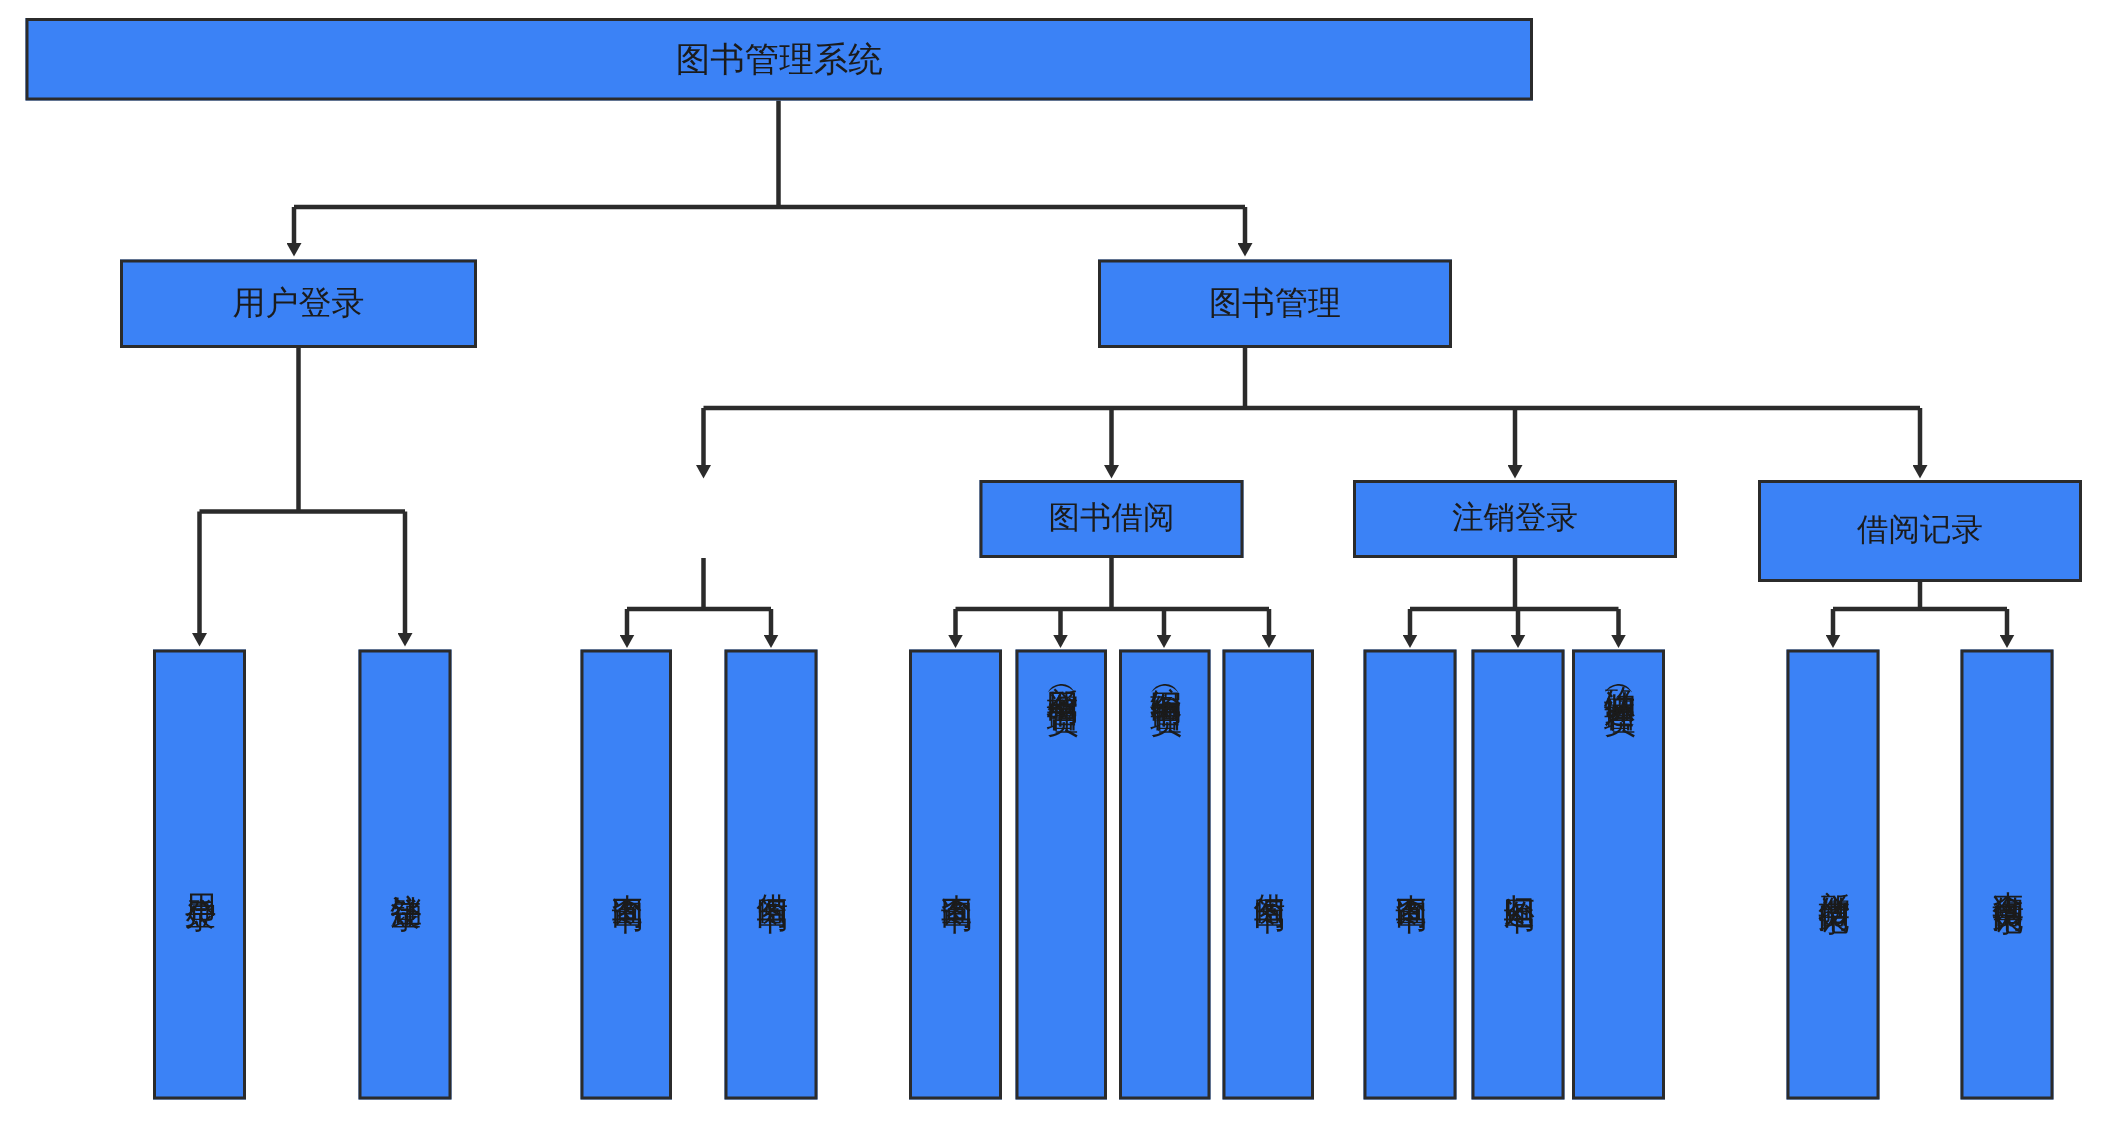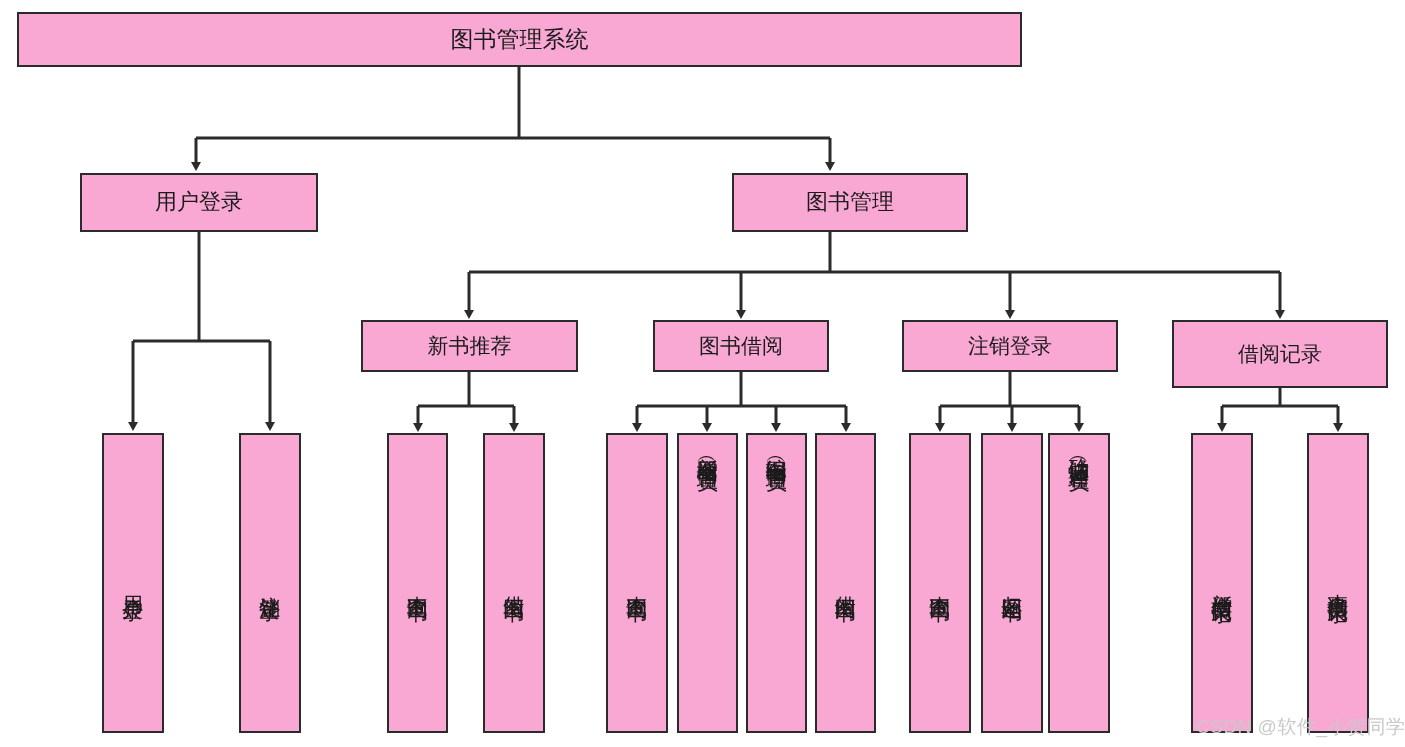--- a/index.html
+++ b/index.html
@@ -23,21 +23,21 @@
     left: 0;
     top: 0;
     width: 1405px;
     height: 747px;
     pointer-events: none;
   }
   .node {
     position: absolute;
     box-sizing: border-box;
     border: 2px solid #14532d;
-    background: #f9a8d4;
+    background: #3b82f6;
     display: flex;
     align-items: center;
     justify-content: center;
     color: #1b1b1b;
     line-height: 1.12;
     text-align: center;
   }
   .node.root {
     font-size: 23px;
   }
@@ -122,34 +122,32 @@
       <path d="M1222,406 L1222,424" marker-end="url(#arrowhead)"></path>
       <path d="M1338,406 L1338,424" marker-end="url(#arrowhead)"></path>
     </g>
   </svg>
 
   <div class="node root" style="left: 17px; top: 12px; width: 1005px; height: 55px; border-color: rgb(43, 43, 43); color: rgb(27, 27, 27);">图书管理系统</div>
 
   <div class="node lvl2" style="left: 80px; top: 173px; width: 238px; height: 59px; border-color: rgb(43, 43, 43); color: rgb(27, 27, 27);">用户登录</div>
   <div class="node lvl2" style="left: 732px; top: 173px; width: 236px; height: 59px; border-color: rgb(43, 43, 43); color: rgb(27, 27, 27);">图书管理</div>
 
-  <div class="node lvl3" style="left: 361px; top: 320px; width: 217px; height: 52px; border-color: rgb(43, 43, 43); color: rgb(27, 27, 27);">新书推荐</div>
   <div class="node lvl3" style="left: 609px; top: 320px; width: 176px; height: 52px; border-color: rgb(43, 43, 43); color: rgb(27, 27, 27); margin-left: 44px;">图书借阅</div>
   <div class="node lvl3" style="left: 902px; top: 320px; width: 216px; height: 52px; border-color: rgb(43, 43, 43); color: rgb(27, 27, 27);">注销登录</div>
   <div class="node lvl3" style="left: 1172px; top: 320px; width: 216px; height: 68px; border-color: rgb(43, 43, 43); color: rgb(27, 27, 27);">借阅记录</div>
 
   <div class="node leaf" style="left: 102px; top: 433px; width: 62px; height: 300px; border-color: rgb(43, 43, 43); color: rgb(27, 27, 27);">用户登录</div>
   <div class="node leaf" style="left: 239px; top: 433px; width: 62px; height: 300px; border-color: rgb(43, 43, 43); color: rgb(27, 27, 27);">注销登录</div>
   <div class="node leaf" style="left: 387px; top: 433px; width: 61px; height: 300px; border-color: rgb(43, 43, 43); color: rgb(27, 27, 27);">查询图书</div>
   <div class="node leaf" style="left: 483px; top: 433px; width: 62px; height: 300px; border-color: rgb(43, 43, 43); color: rgb(27, 27, 27);">借阅图书</div>
   <div class="node leaf" style="left: 606px; top: 433px; width: 62px; height: 300px; border-color: rgb(43, 43, 43); color: rgb(27, 27, 27);">查询图书</div>
   <div class="node leaf tall" style="left: 677px; top: 433px; width: 61px; height: 300px; border-color: rgb(43, 43, 43); color: rgb(27, 27, 27);">新增图书（管理员）</div>
   <div class="node leaf tall" style="left: 746px; top: 433px; width: 61px; height: 300px; border-color: rgb(43, 43, 43); color: rgb(27, 27, 27);">编辑图书（管理员）</div>
   <div class="node leaf" style="left: 815px; top: 433px; width: 61px; height: 300px; border-color: rgb(43, 43, 43); color: rgb(27, 27, 27);">借阅图书</div>
   <div class="node leaf" style="left: 909px; top: 433px; width: 62px; height: 300px; border-color: rgb(43, 43, 43); color: rgb(27, 27, 27);">查询图书</div>
   <div class="node leaf" style="left: 981px; top: 433px; width: 62px; height: 300px; border-color: rgb(43, 43, 43); color: rgb(27, 27, 27);">归还图书</div>
   <div class="node leaf tall" style="left: 1048px; top: 433px; width: 62px; height: 300px; border-color: rgb(43, 43, 43); color: rgb(27, 27, 27);">确认归还（管理员）</div>
   <div class="node leaf" style="left: 1191px; top: 433px; width: 62px; height: 300px; border-color: rgb(43, 43, 43); color: rgb(27, 27, 27);">新增借阅记录</div>
   <div class="node leaf" style="left: 1307px; top: 433px; width: 62px; height: 300px; border-color: rgb(43, 43, 43); color: rgb(27, 27, 27);">查询借阅记录</div>
 
-  <div class="watermark" style="left: 1196px; top: 714px; color: rgb(201, 201, 201);">CSDN @软件_小贺同学</div>
 
 </div>
 
 </body></html>

